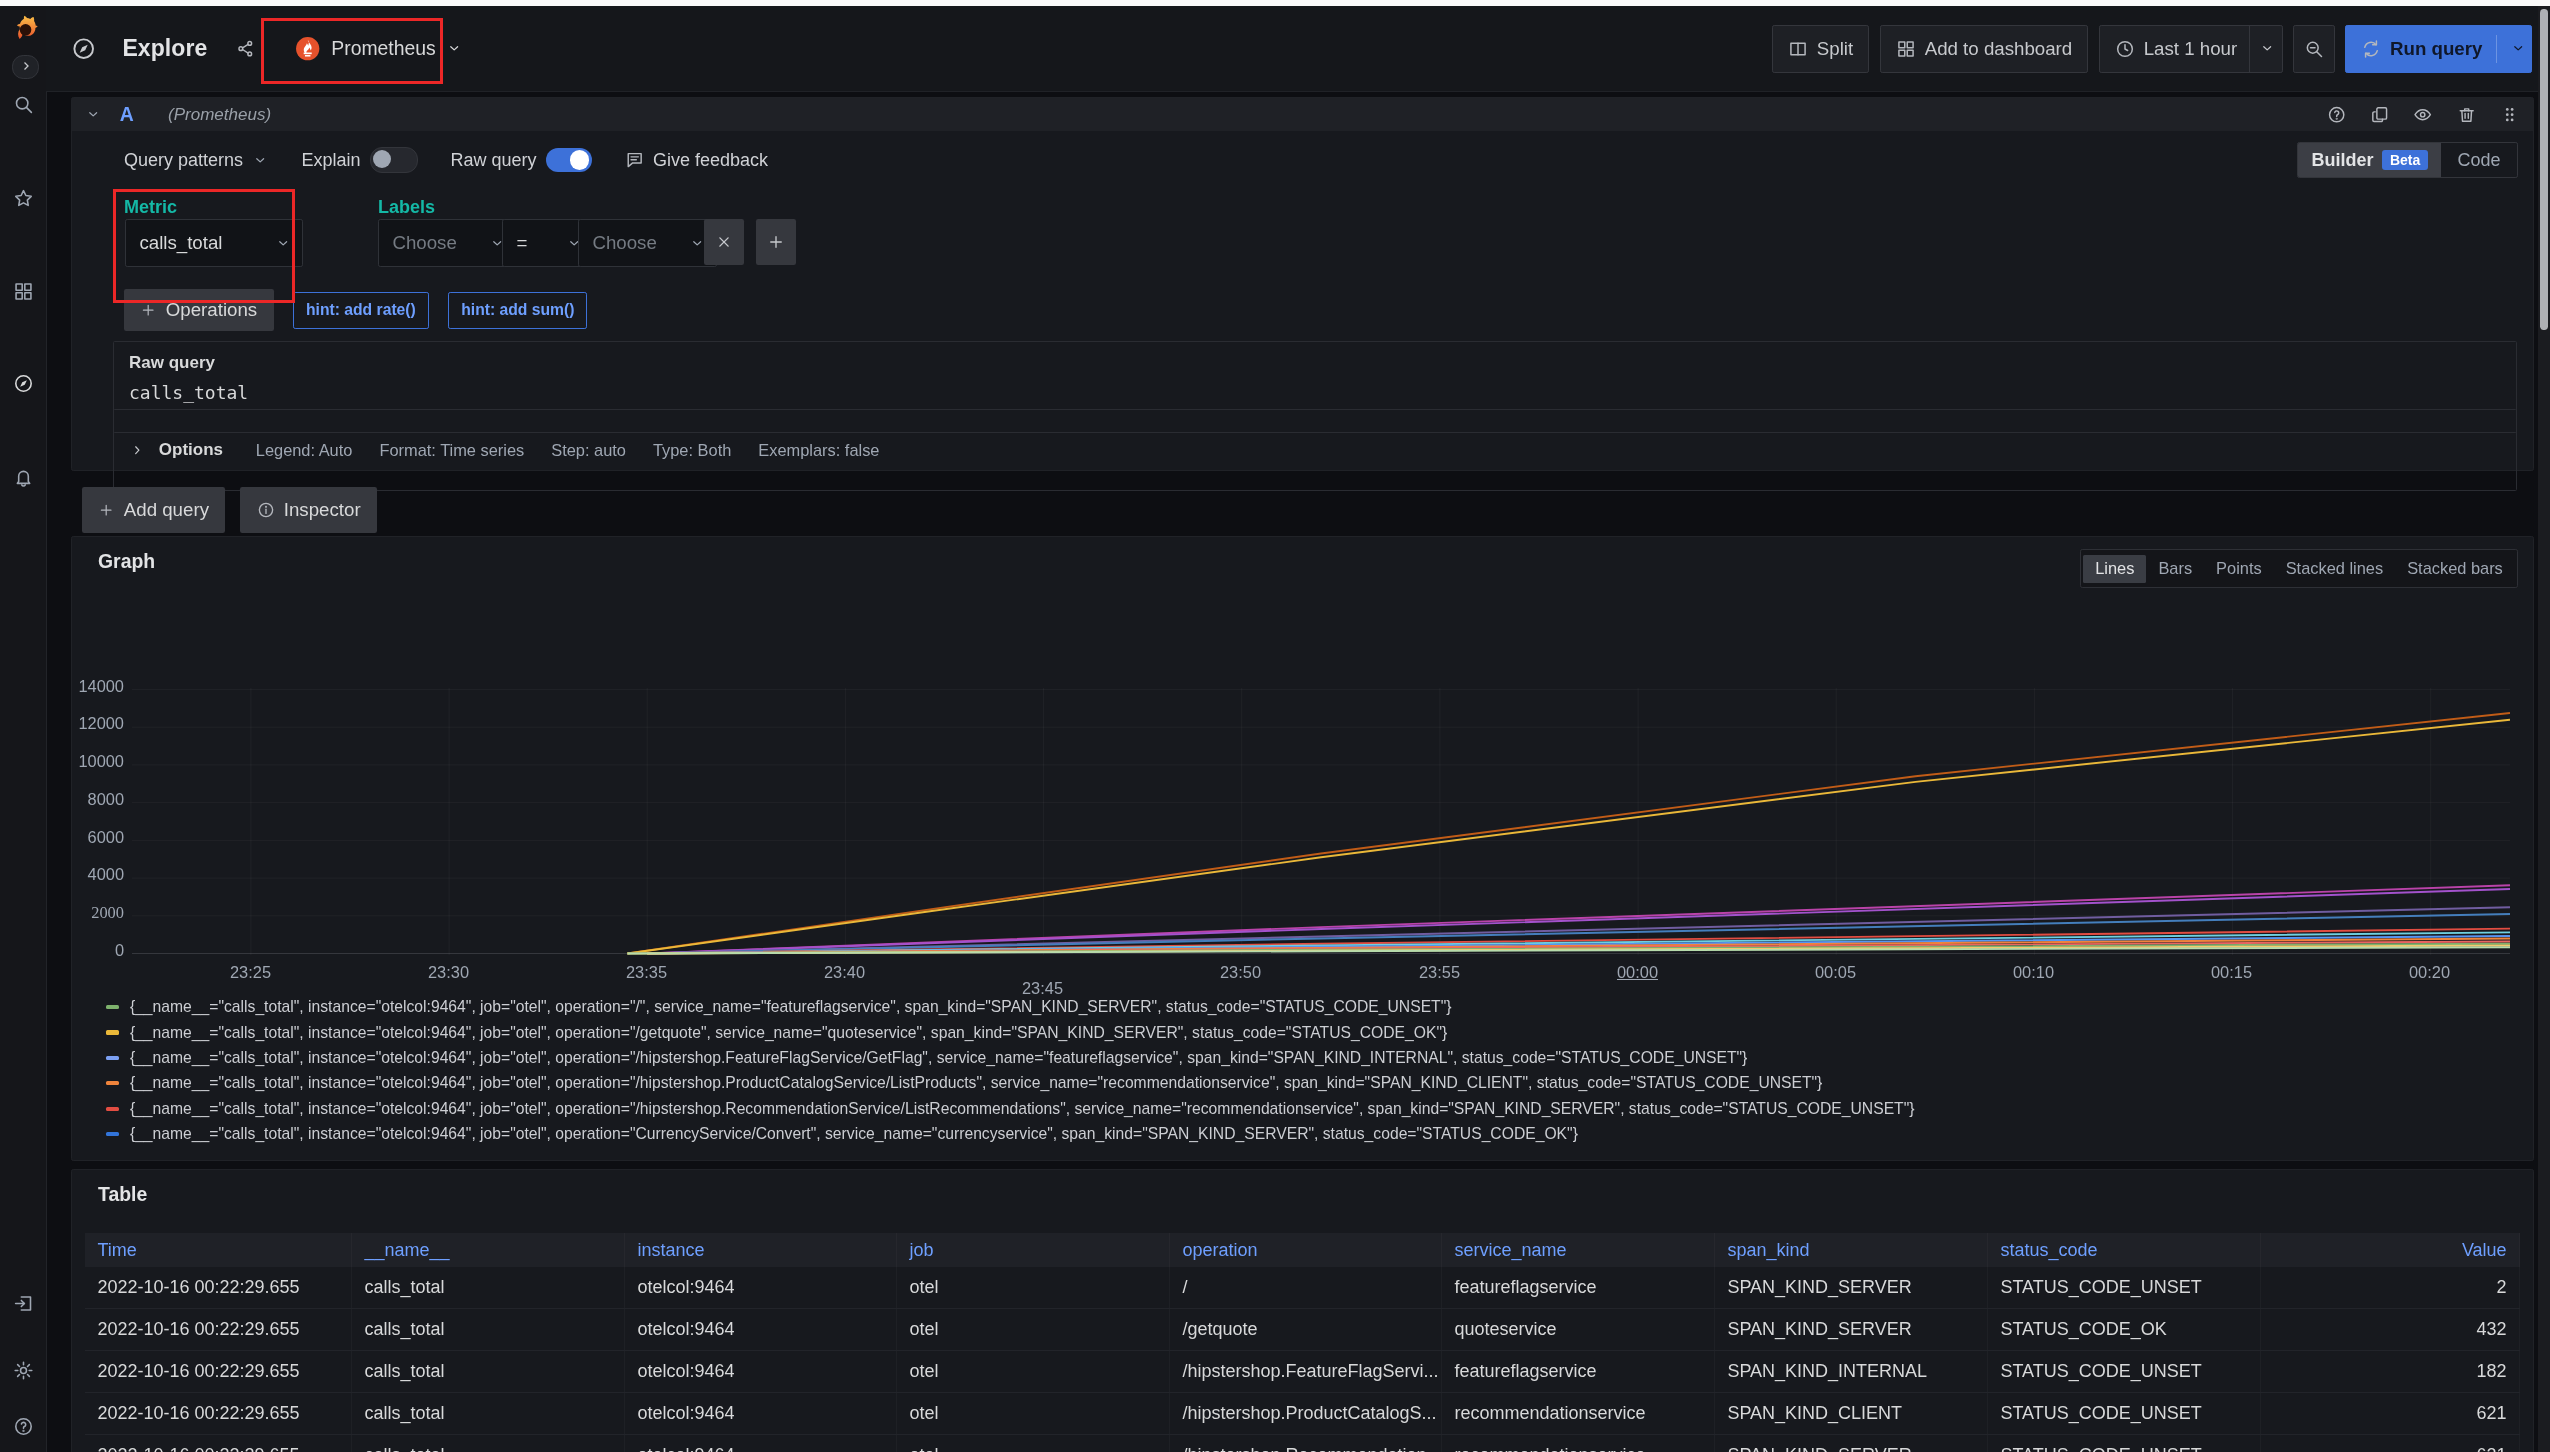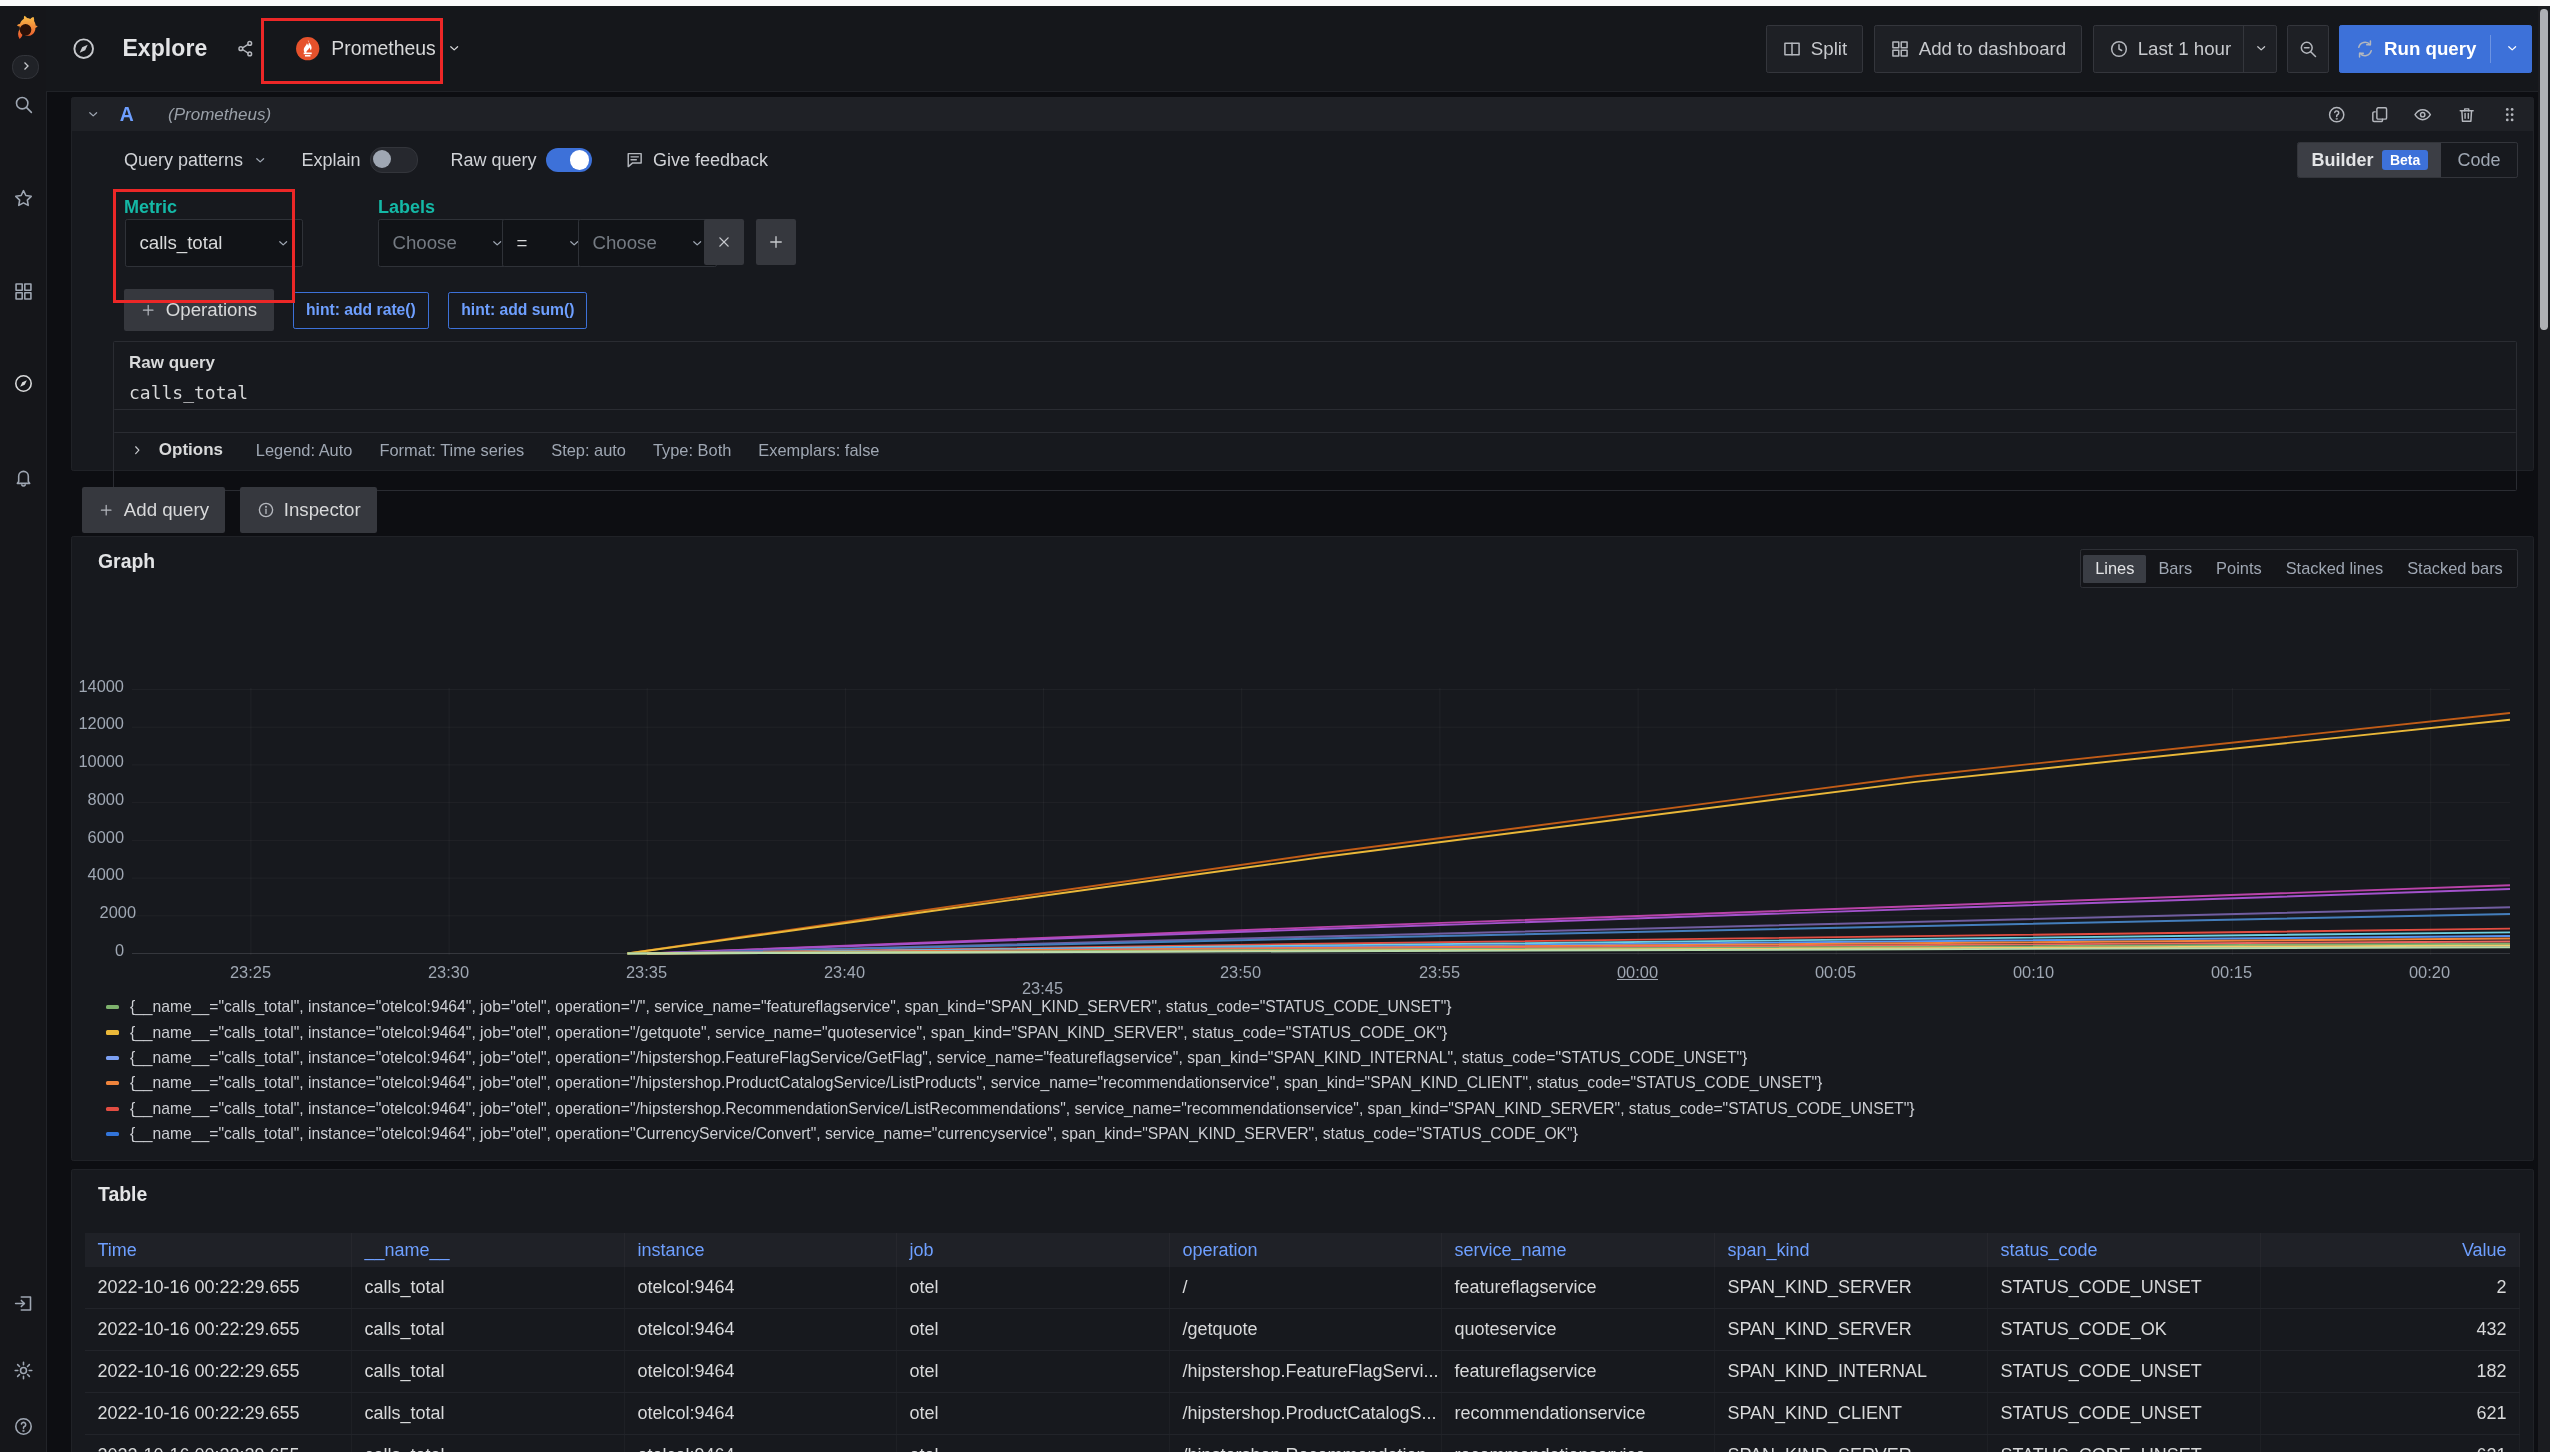--- a/index.html
+++ b/index.html
@@ -27,21 +27,21 @@
   .icon30{width:25.4px;height:25.4px;color:#c7c9cd;}
   .page-title{font-size:23px;font-weight:600;color:#e3e4e6;letter-spacing:0.1px;}
   #ds-picker{display:flex;align-items:center;gap:10.5px;padding:0 7.5px;height:52px;cursor:pointer;}
   #ds-picker .ds-name{font-size:19.4px;color:#d8d9da;}
   #red-box-ds{left:215px;top:12px;width:176px;height:60px;border:3.7px solid #ec2727;pointer-events:none;z-index:40;}
   .nav-right{position:absolute;right:18px;top:0;height:85px;display:flex;align-items:center;gap:10.5px;}
   .nav-btn{display:flex;align-items:center;gap:9px;height:46px;padding:0 15px;background:#1e2025;
            border:0.7px solid #34363c;border-radius:2.2px;color:#c7c9cd;font-size:18.7px;cursor:pointer;white-space:nowrap;}
   .nav-btn .icon24{width:20px;height:20px;}
   .tp-caret{display:flex;align-items:center;height:46px;padding:0 6px 0 9px;border-left:0.7px solid #34363c;margin:0 -15px 0 3px;}
-  .run-btn{background:#3d71d9;border-color:#3d71d9;color:#ffffff;font-weight:600;padding-right:6px;}
+  .run-btn{background:#3d71d9;border-color:#3d71d9;color:#0f172a;font-weight:600;padding-right:0;}
   .run-btn .divider{width:0.7px;height:28px;background:rgba(255,255,255,.25);margin-left:4.5px;}
   .caret-icon{width:16.4px;height:16.4px;color:inherit;}
   .caret-icon svg{width:16.4px;height:16.4px;display:block;}
   
   #query-card{left:71px;top:97px;width:2461px;height:372px;background:#17191e;border:0.7px solid #202227;border-radius:2.2px;}
   #q-header{position:absolute;left:0;top:0;right:0;height:33px;background:#1f2126;display:flex;align-items:center;padding:0 13.4px;gap:13.4px;}
   #q-header .refid{color:#6e9fff;font-size:19.4px;font-weight:600;margin-left:4.5px;}
   #q-header .ds-hint{color:#9aa0a8;font-size:17px;font-style:italic;margin-left:21px;}
   .q-header-icons{margin-left:auto;display:flex;align-items:center;gap:24px;color:#9fa7b3;}
   .q-header-icons .icon24{cursor:pointer;}
@@ -522,21 +522,21 @@
       <polyline points="690.0833333333334,356 1592.5,345.12714285714287 3185,327.68" fill="none" stroke="#6ED0E0" stroke-width="2.6"></polyline>
       <polyline points="690.0833333333334,356 1592.5,346.89714285714285 3185,332.4842857142857" fill="none" stroke="#5794F2" stroke-width="2.6"></polyline>
       <polyline points="663.5416666666667,356 1592.5,348.4142857142857 3185,335.7714285714286" fill="none" stroke="#EF843C" stroke-width="2.6"></polyline>
       <polyline points="690.0833333333334,356 1592.5,349.67857142857144 3185,339.81714285714287" fill="none" stroke="#EA6460" stroke-width="2.6"></polyline>
       <polyline points="663.5416666666667,356 1592.5,350.9428571428571 3185,342.8514285714286" fill="none" stroke="#7EB26D" stroke-width="2.6"></polyline>
       <polyline points="690.0833333333334,356 1592.5,352.20714285714286 3185,345.38" fill="none" stroke="#F2C96D" stroke-width="2.6"></polyline>
       <polyline points="663.5416666666667,356 1592.5,352.9657142857143 3185,347.6557142857143" fill="none" stroke="#B7DBAB" stroke-width="2.6"></polyline>
     </svg>
   <div id="ylabels">
       <div class="ylab" style="left: 0px; top: 404px;">0</div>
-      <div class="ylab" style="left: 12px; top: 366px;">2000</div>
+      <div class="ylab" style="left: 0px; top: 366px; font-family: Liberation Serif, serif;">2000</div>
       <div class="ylab" style="left: 0px; top: 328px;">4000</div>
       <div class="ylab" style="left: 0px; top: 291px;">6000</div>
       <div class="ylab" style="left: 0px; top: 253px;">8000</div>
       <div class="ylab" style="left: 0px; top: 215px;">10000</div>
       <div class="ylab" style="left: 0px; top: 177px;">12000</div>
       <div class="ylab" style="left: 0px; top: 140px;">14000</div>
     </div>
   <div id="xlabels">
       <div class="xlab" style="left: 179px;">23:25</div>
       <div class="xlab" style="left: 377px;">23:30</div>

